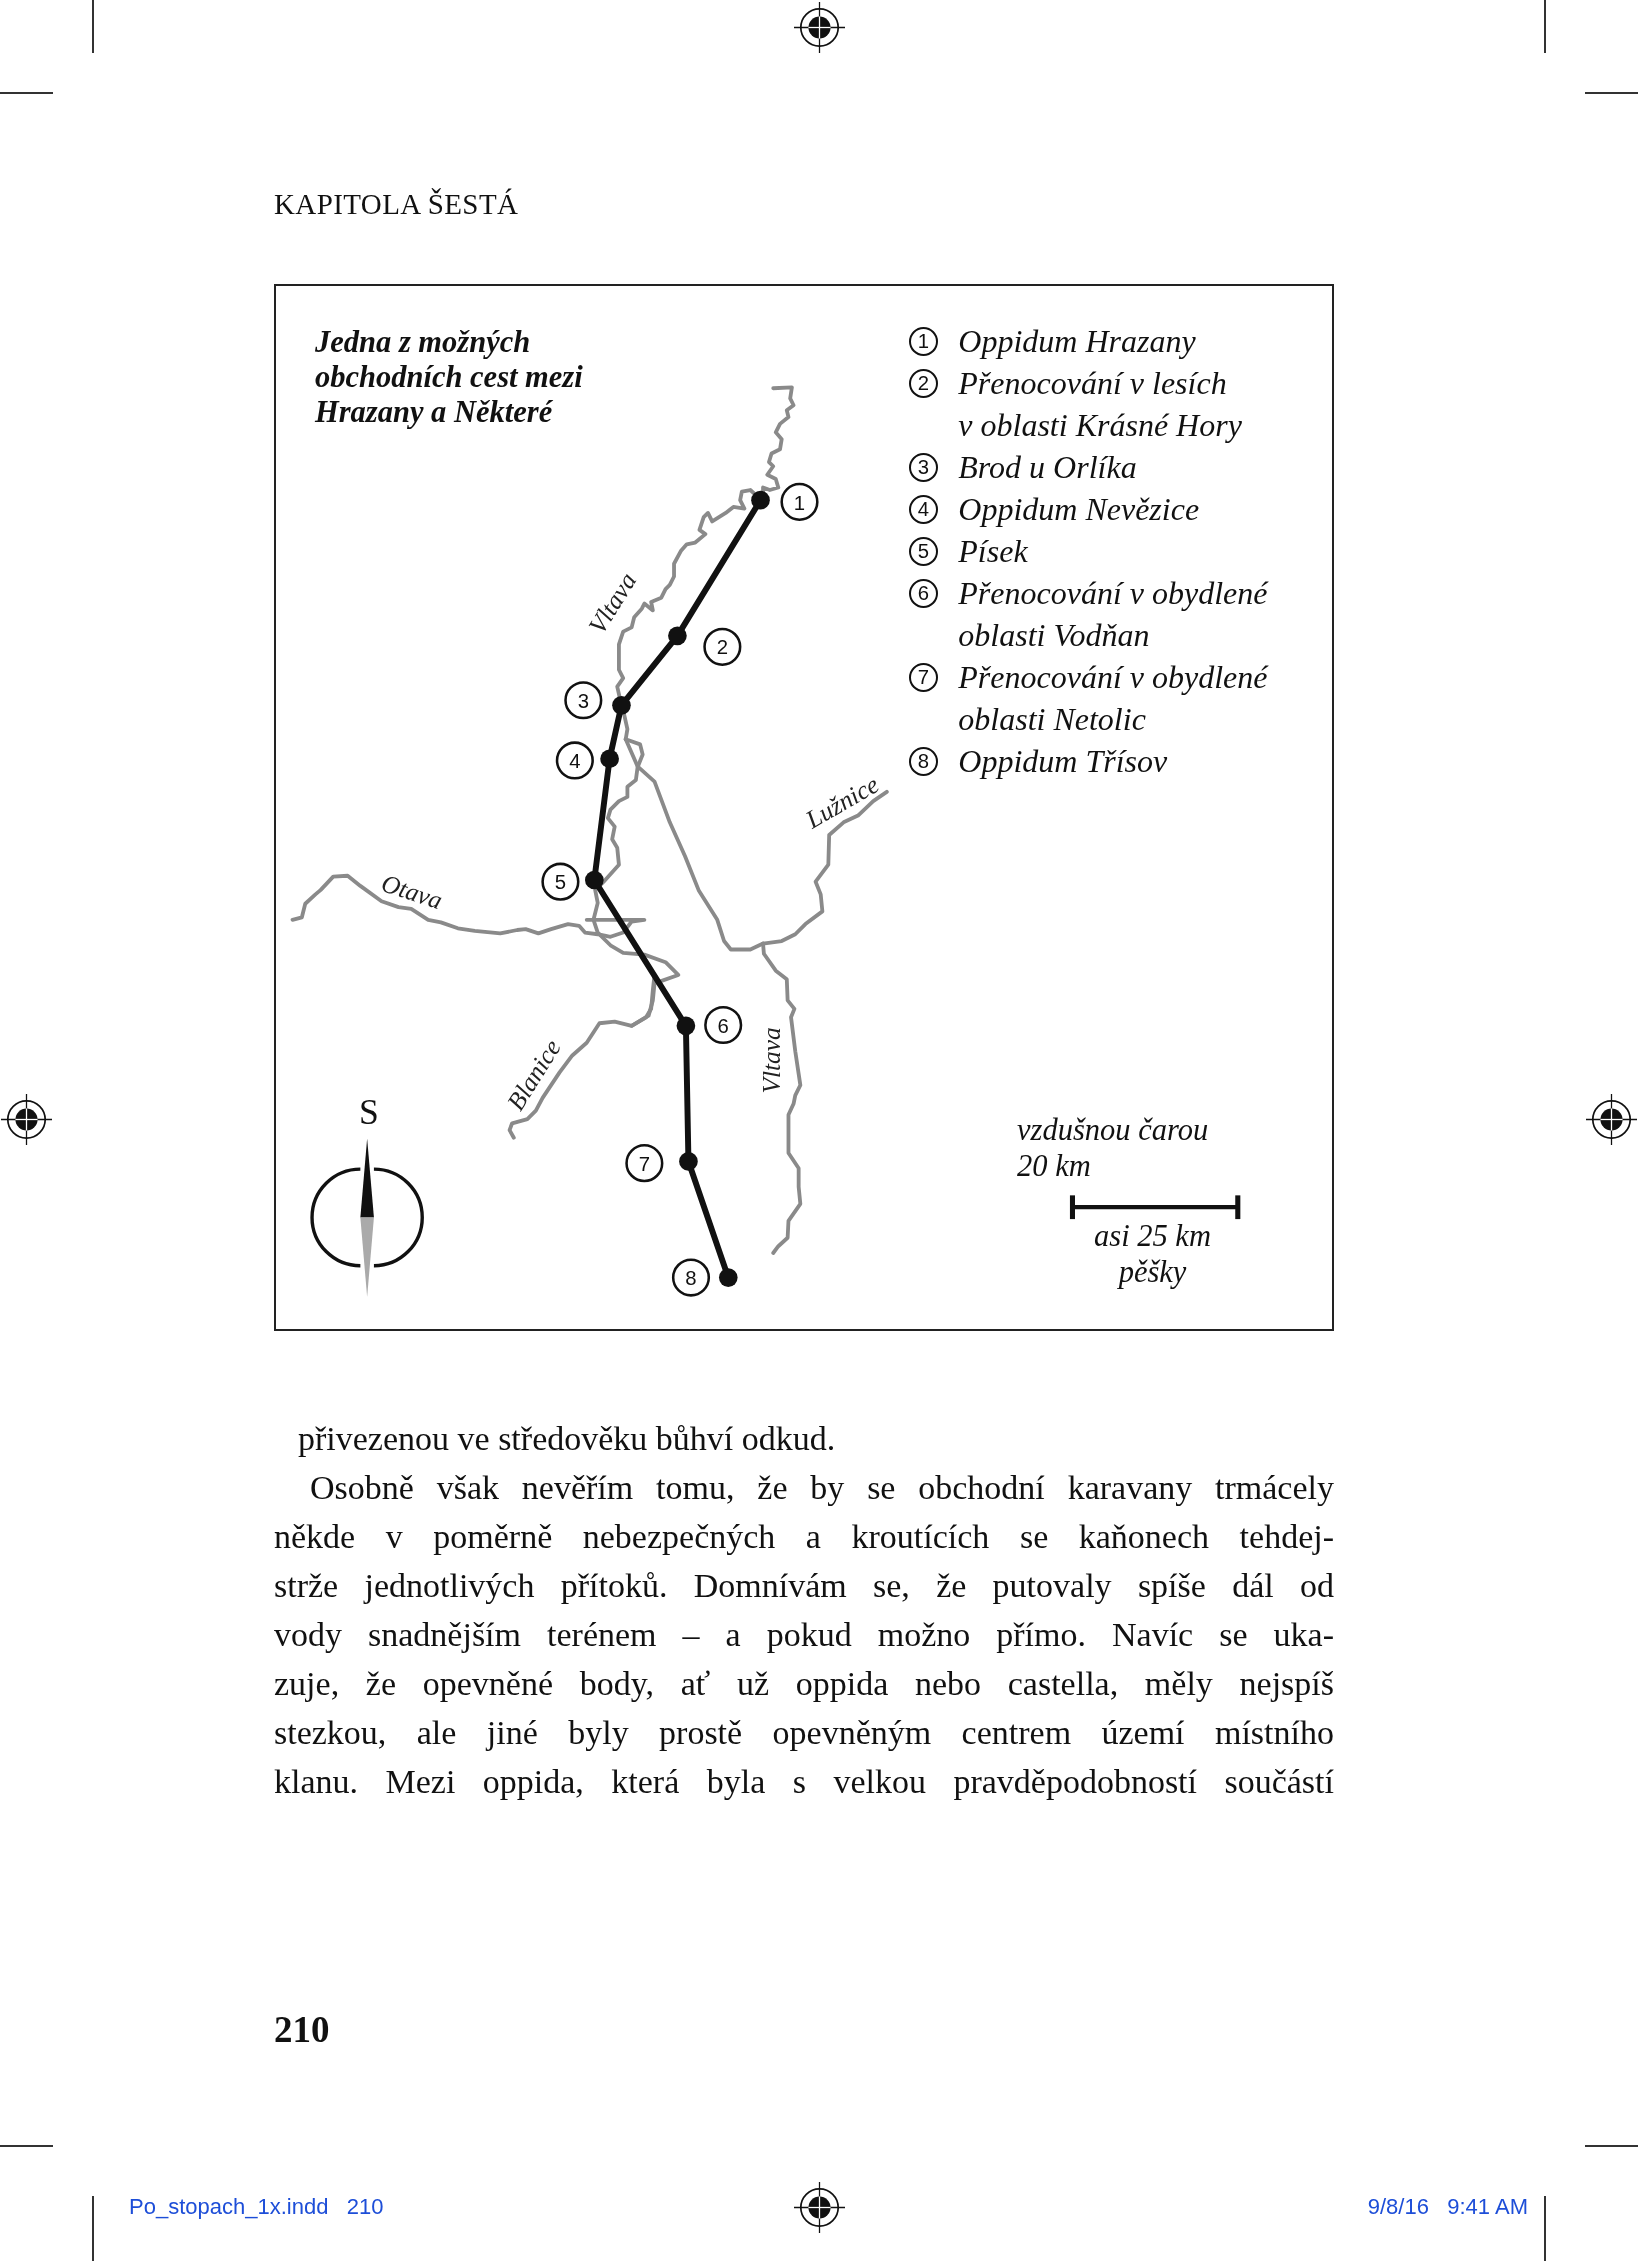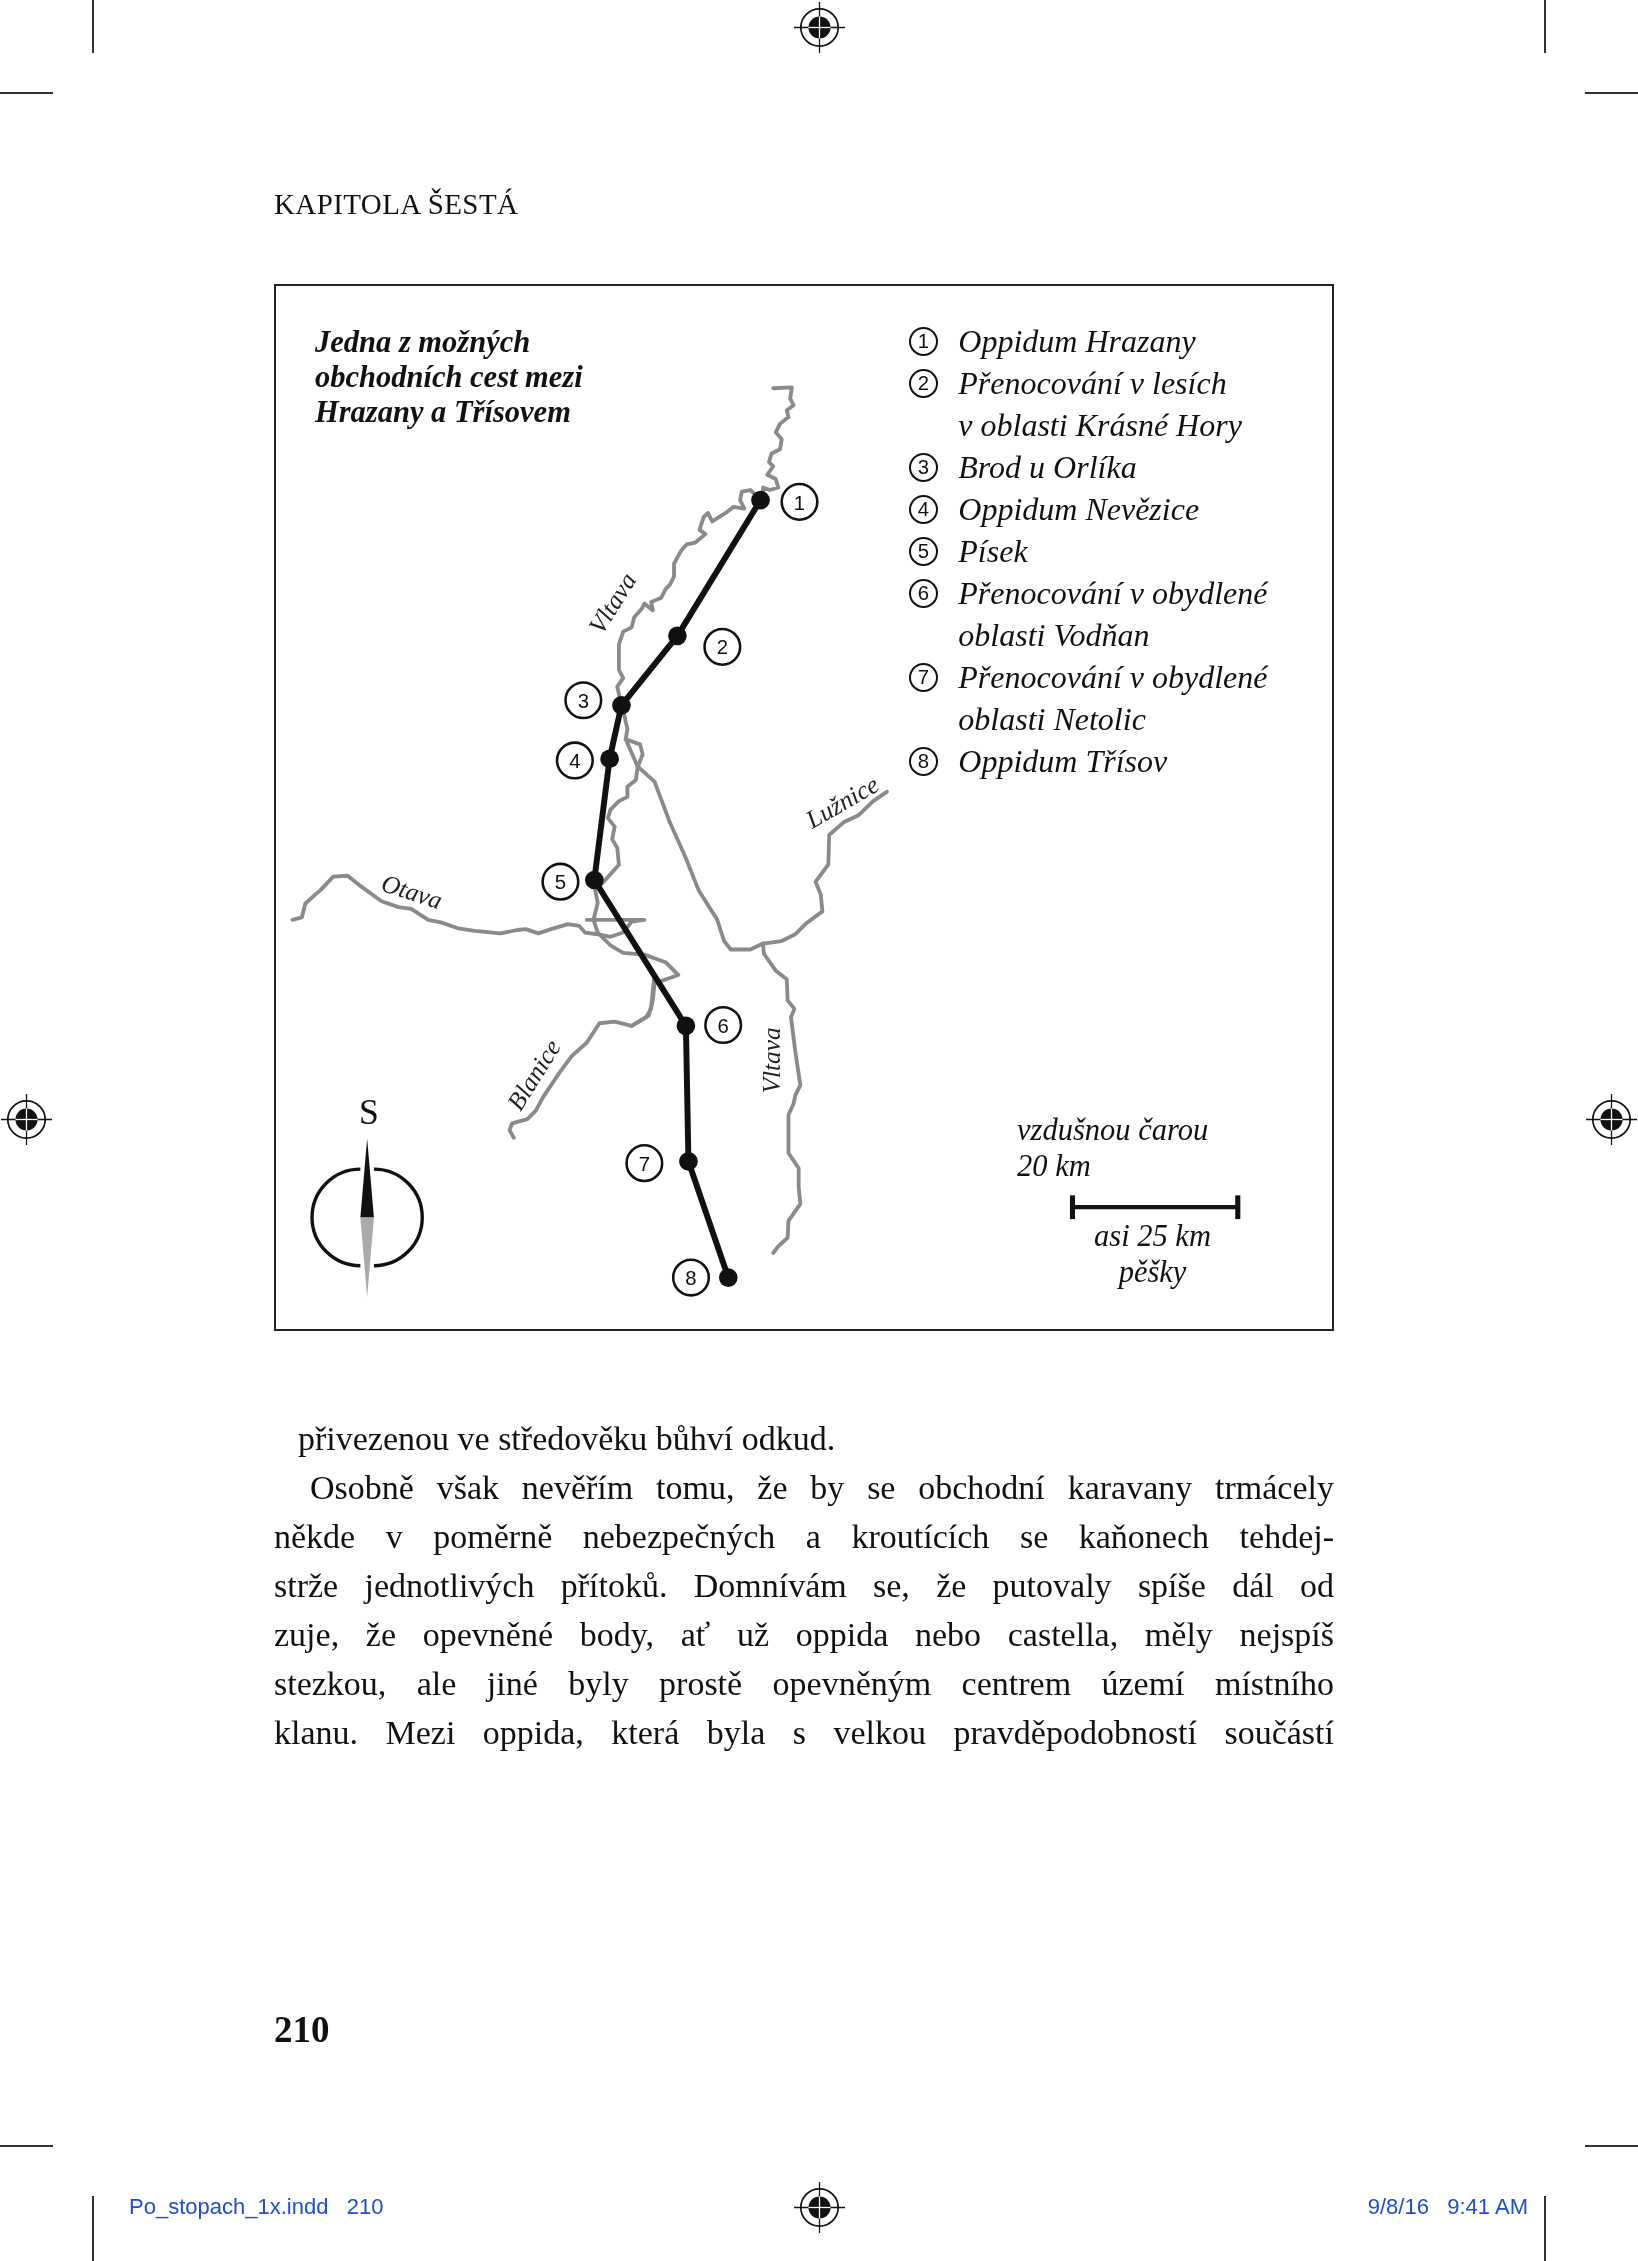--- a/index.html
+++ b/index.html
@@ -157,21 +157,21 @@
   <g stroke="#111">
     <line x1="1265" y1="1424" x2="1460" y2="1424" stroke-width="5"></line>
     <line x1="1265" y1="1410" x2="1265" y2="1438" stroke-width="6"></line>
     <line x1="1460" y1="1410" x2="1460" y2="1438" stroke-width="6"></line>
   </g>
 </svg>
 
 <div class="map-title">
   <div>Jedna z možných</div>
   <div>obchodních cest mezi</div>
-  <div>Hrazany a Třísovem</div>
+  <div>Hrazany a Některé</div>
 </div>
 
 <div class="legend">
   <div class="legend-item">
     <span class="legend-num">1</span>
     <span class="legend-text">Oppidum Hrazany</span>
   </div>
   <div class="legend-item">
     <span class="legend-num">2</span>
     <span class="legend-text">Přenocování v lesích
@@ -212,20 +212,21 @@
 <div class="scale-bottom">
   <div>asi 25 km</div>
   <div>pěšky</div>
 </div>
 
 <div class="body-text">
   <span class="line last">přivezenou ve středověku bůhví odkud.</span>
   <span class="line" style="padding-left:36px;">Osobně však nevěřím tomu, že by se obchodní karavany trmácely</span>
   <span class="line">někde v poměrně nebezpečných a kroutících se kaňonech tehdej-</span>
   <span class="line">strže jednotlivých přítoků. Domnívám se, že putovaly spíše dál od</span>
+  <span class="line">vody snadnějším terénem – a pokud možno přímo. Navíc se uka-</span>
   <span class="line">zuje, že opevněné body, ať už oppida nebo castella, měly nejspíš</span>
   <span class="line">stezkou, ale jiné byly prostě opevněným centrem území místního</span>
   <span class="line">klanu. Mezi oppida, která byla s velkou pravděpodobností součástí</span>
 </div>
 
 <div class="pagenum">210</div>
 
 <div class="slug" style="left:129px; white-space:pre;">Po_stopach_1x.indd   210</div>
 <div class="slug" style="right:110px; white-space:pre;">9/8/16   9:41 AM</div>
 

